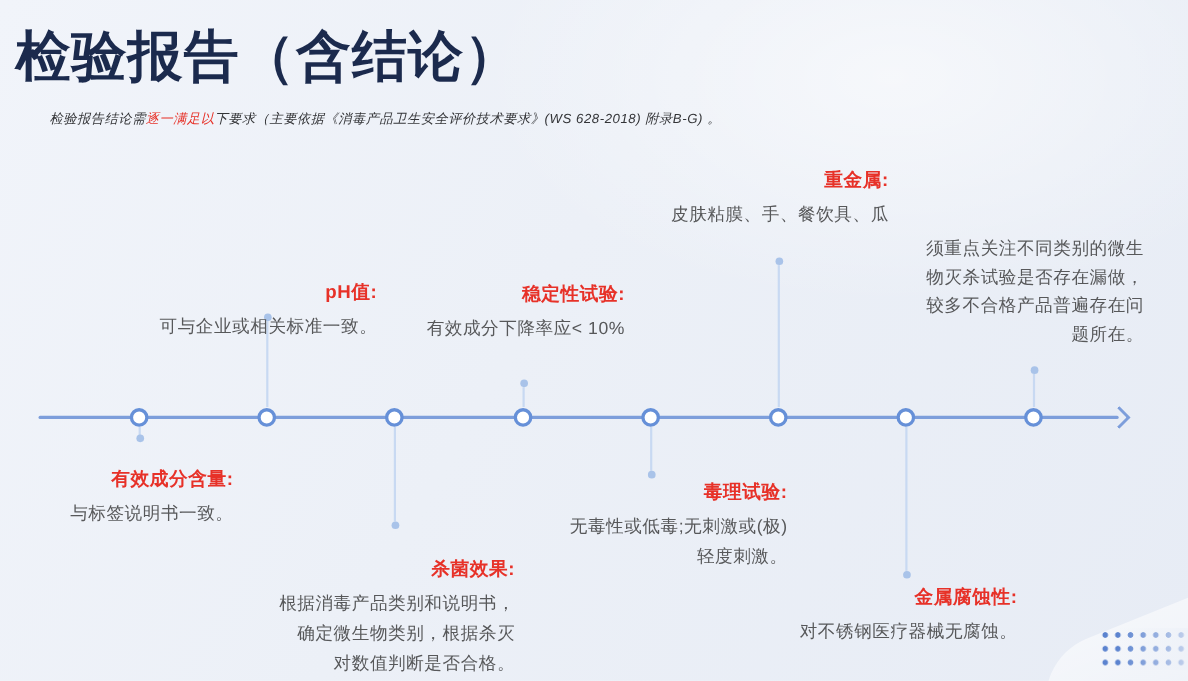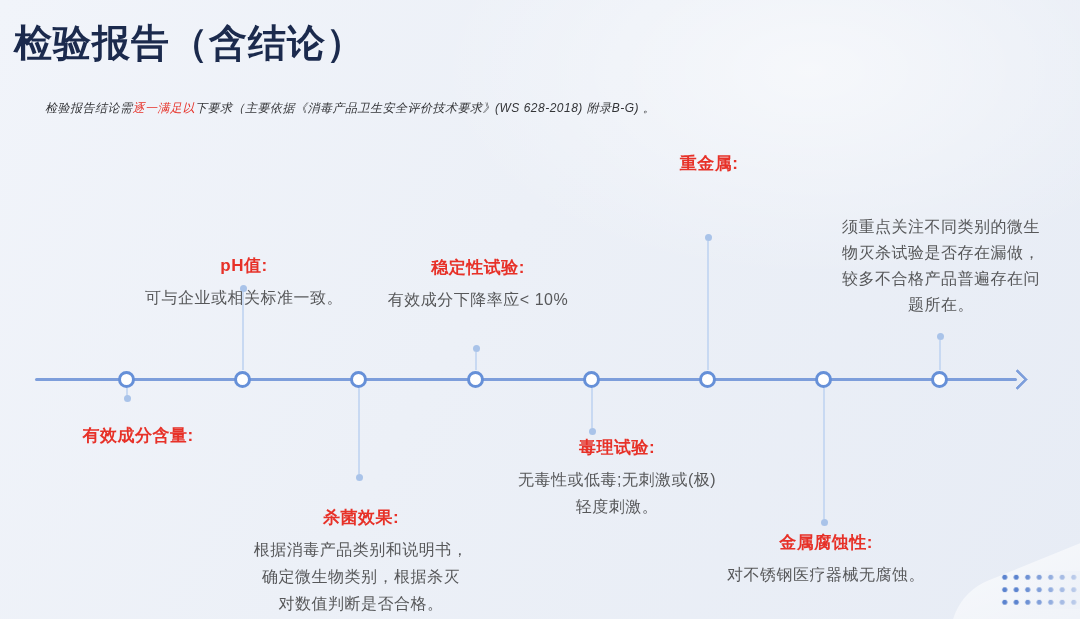--- a/index.html
+++ b/index.html
@@ -19,21 +19,21 @@
   }
   .bg-sheen-corner{
     position:absolute;left:955px;top:548px;width:260px;height:170px;
     background:linear-gradient(rgba(255,255,255,0.55),rgba(255,255,255,0.15));
     border-radius:60px;transform:rotate(-22deg);
     pointer-events:none;
   }
   
   .page-title{
     position:absolute;left:14px;top:18px;
-    font-size:38px;font-weight:bold;color:#1b2a4d;letter-spacing:1px;
+    font-size:50px;font-weight:bold;color:#1b2a4d;letter-spacing:1px;
   }
   .subtitle{
     position:absolute;left:45px;top:100px;width:1010px;
     font-size:12px;color:#333437;letter-spacing:0.5px;font-style:italic;
   }
   .subtitle .hl{color:#e73128;}
   
   .tl-line{
     position:absolute;left:35px;top:378px;width:982px;height:3px;
     background:#7d9edb;border-radius:2px;
@@ -48,21 +48,21 @@
     border:3.2px solid #6690d8;border-radius:50%;
   }
   .tl-stem{
     position:absolute;width:2px;background:#c8d9f2;
   }
   .tl-dot{
     position:absolute;width:7px;height:7px;border-radius:50%;background:#a9c3e9;
   }
   
   .item{
-    position:absolute;transform:translateX(-50%);text-align:center;white-space:nowrap;
+    position:absolute;transform:translateX(-50%);text-align:right;white-space:nowrap;
   }
   .item-title{
     font-size:17px;font-weight:bold;color:#e73128;margin-bottom:7px;letter-spacing:0.5px;
   }
   .item-line{
     font-size:16px;color:#57585a;line-height:27px;letter-spacing:0.5px;
   }
   .item.small .item-line{line-height:26px;}
   
   .dot-grid{
@@ -118,20 +118,21 @@
   <div class="tl-node" style="left:234px;"></div>
   <div class="tl-node" style="left:350px;"></div>
   <div class="tl-node" style="left:467px;"></div>
   <div class="tl-node" style="left:583px;"></div>
   <div class="tl-node" style="left:699px;"></div>
   <div class="tl-node" style="left:815px;"></div>
   <div class="tl-node" style="left:931px;"></div>
 
   <div class="item" style="left:122px;top:424px;margin-left:16px;">
     <div class="item-title">有效成分含量:</div>
+    <div class="item-line">与标签说明书一致。</div>
   </div>
 
   <div class="item" style="left:244px;top:214px;margin-top:40px;">
     <div class="item-title">pH值:</div>
     <div class="item-line">可与企业或相关标准一致。</div>
   </div>
 
   <div class="item" style="left:361px;top:506px;">
     <div class="item-title">杀菌效果:</div>
     <div class="item-line">根据消毒产品类别和说明书，</div>
@@ -145,20 +146,21 @@
   </div>
 
   <div class="item" style="left:594px;top:436px;margin-left:23px;">
     <div class="item-title">毒理试验:</div>
     <div class="item-line">无毒性或低毒;无刺激或(极)</div>
     <div class="item-line">轻度刺激。</div>
   </div>
 
   <div class="item" style="left:709px;top:152px;">
     <div class="item-title">重金属:</div>
+    <div class="item-line">皮肤粘膜、手、餐饮具、瓜</div>
   </div>
 
   <div class="item" style="left:826px;top:531px;">
     <div class="item-title">金属腐蚀性:</div>
     <div class="item-line">对不锈钢医疗器械无腐蚀。</div>
   </div>
 
   <div class="item small" style="left:941px;top:214px;">
     <div class="item-line">须重点关注不同类别的微生</div>
     <div class="item-line">物灭杀试验是否存在漏做，</div>

